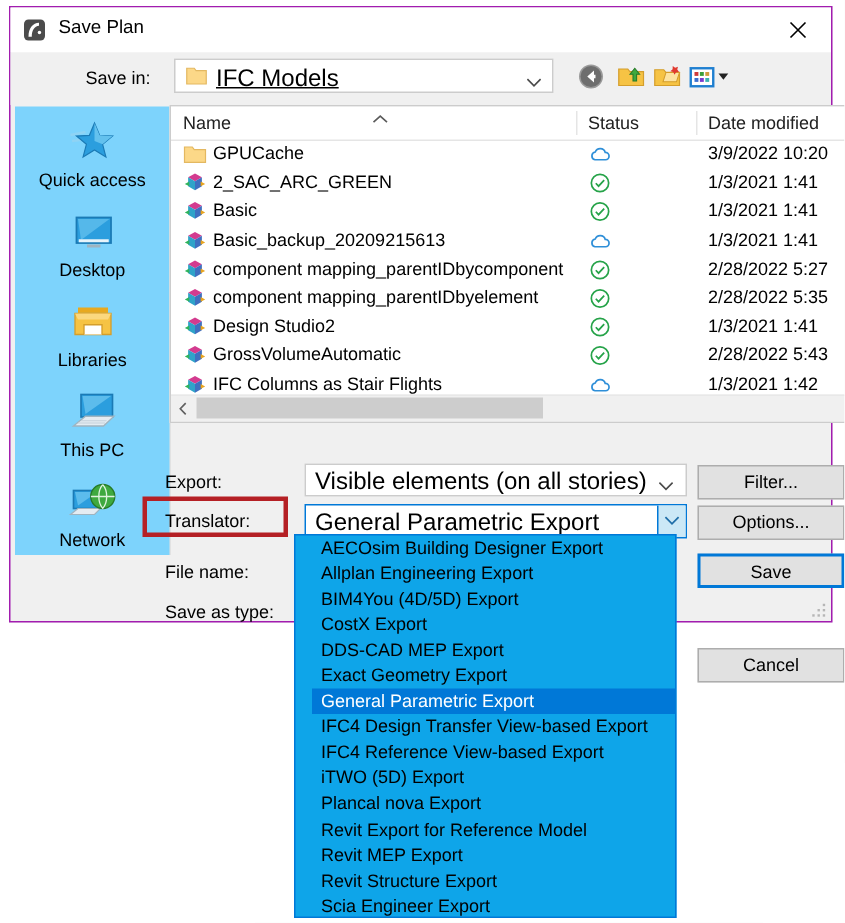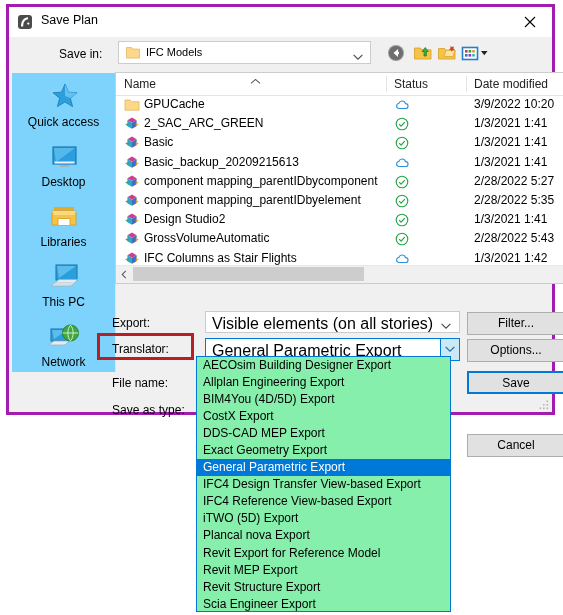--- a/index.html
+++ b/index.html
@@ -22,21 +22,21 @@
   }
 
   
   .dialog {
     position: absolute;
     left: 6px;
     top: 4px;
     width: 549px;
     height: 411px;
     background: #f0f0f0;
-    border: 3px solid #a21caf;
+    border: 1px solid #a21caf;
     box-sizing: border-box;
   }
 
   
   .titlebar {
     position: relative;
     height: 30px;
     background: #ffffff;
   }
   .title-icon {
@@ -97,22 +97,23 @@
     position: absolute;
     left: 7px;
     top: 4px;
     width: 14px;
     height: 13px;
   }
   .savein-text {
     position: absolute;
     left: 27px;
     top: 4px;
-    font-size: 11px;
-    white-space: nowrap;
+    font-size: 16px;
+    white-space: nowrap;
+    text-decoration: underline;
   }
   .savein-arrow {
     position: absolute;
     right: 7px;
     top: 8px;
   }
   .toolbtn {
     position: absolute;
     top: 6px;
     width: 20px;
@@ -377,25 +378,26 @@
     height: 10px;
   }
 
   
   .dropdown {
     position: absolute;
     left: 196px;
     top: 356px;
     width: 255px;
     height: 256px;
-    background: #86efac;
+    background: #0ea5e9;
     border: 1px solid #0078d7;
     box-sizing: border-box;
     overflow: hidden;
     z-index: 50;
+    padding-left: 11px;
   }
   .dd-item {
     height: 17.05px;
     line-height: 17px;
     font-size: 12px;
     padding-left: 6px;
     white-space: nowrap;
     color: #000;
     cursor: pointer;
   }

